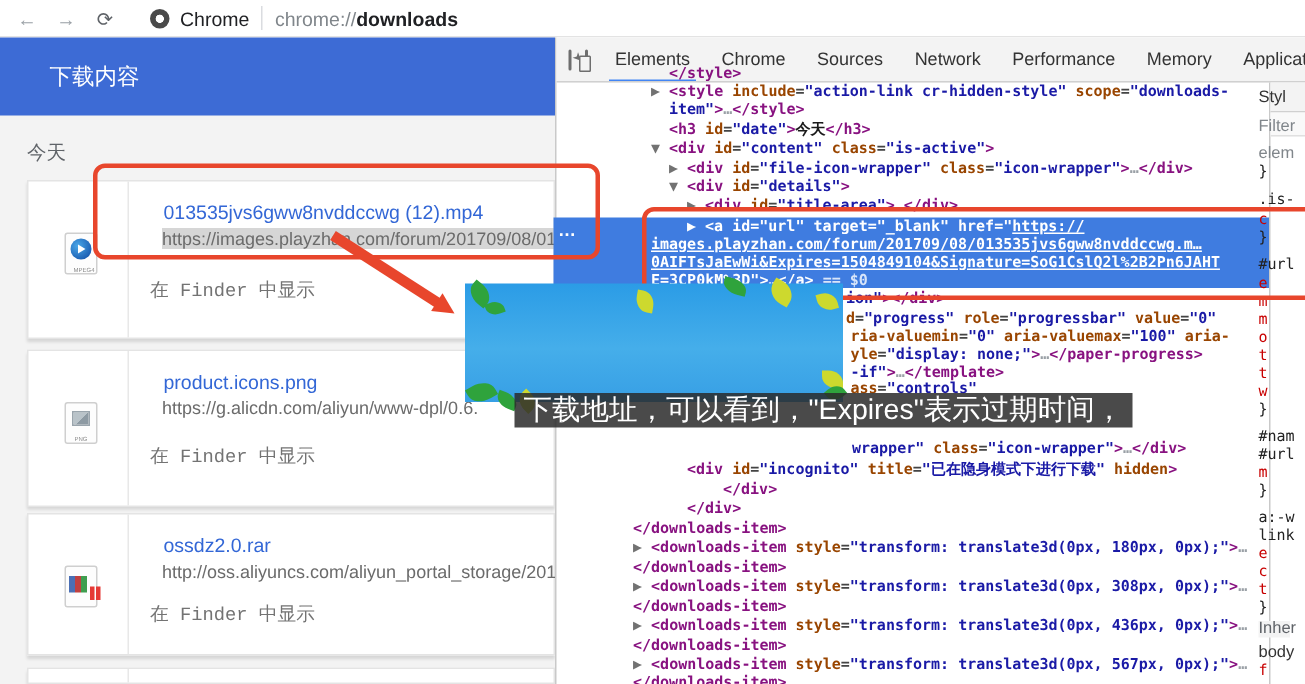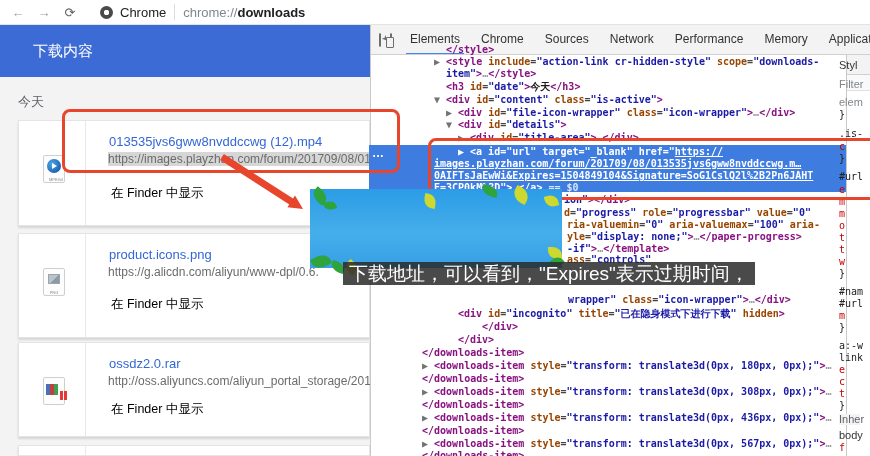--- a/index.html
+++ b/index.html
@@ -26,21 +26,21 @@
   .dl-date { position:absolute; left:18px; top:68px; font-size:13px; color:#5f6368; }
 
   .dl-card { position:absolute; left:18px; width:352px; background:#fff;
              border:1px solid #e4e4e4; box-shadow:0 2px 2px rgba(0,0,0,.12); }
   .dl-card .icon-col { position:absolute; left:0; top:0; bottom:0; width:67px; border-right:1px solid #e8e8e8; }
   .dl-title { position:absolute; left:90px; top:13px; font-size:13px; font-weight:500; color:#3367d6;
               white-space:nowrap; overflow:hidden; max-width:262px; }
   .dl-url { position:absolute; left:89px; top:31px; font-size:12px; color:#6b6b6b;
             white-space:nowrap; overflow:hidden; max-width:263px; }
   .dl-url.selected { background:#d6d6d6; }
-  .dl-action { position:absolute; left:92px; font-size:12.5px; color:#000000; white-space:nowrap; }
+  .dl-action { position:absolute; left:81px; font-size:12.5px; color:#737373; white-space:nowrap;font-family:Liberation Mono, monospace; }
 
   
   .fic { position:absolute; left:24px; top:34px; width:22px; height:28px; background:#fdfdfd;
          border:1px solid #cfcfcf; border-radius:2px; }
   .fic .badge { position:absolute; left:0; right:0; bottom:0px; text-align:center; font-size:8px;
                 transform:scale(.5); transform-origin:center bottom; color:#8a8a8a; }
   .fic-mp4 .disc { position:absolute; left:3px; top:3px; width:14px; height:14px; border-radius:50%;
                    background:radial-gradient(circle at 35% 35%, #4aa7e8, #0d47a1); }
   .fic-mp4 .play { position:absolute; left:8px; top:6.5px; width:0; height:0;
                    border-left:5px solid #fff; border-top:3.5px solid transparent; border-bottom:3.5px solid transparent; }

